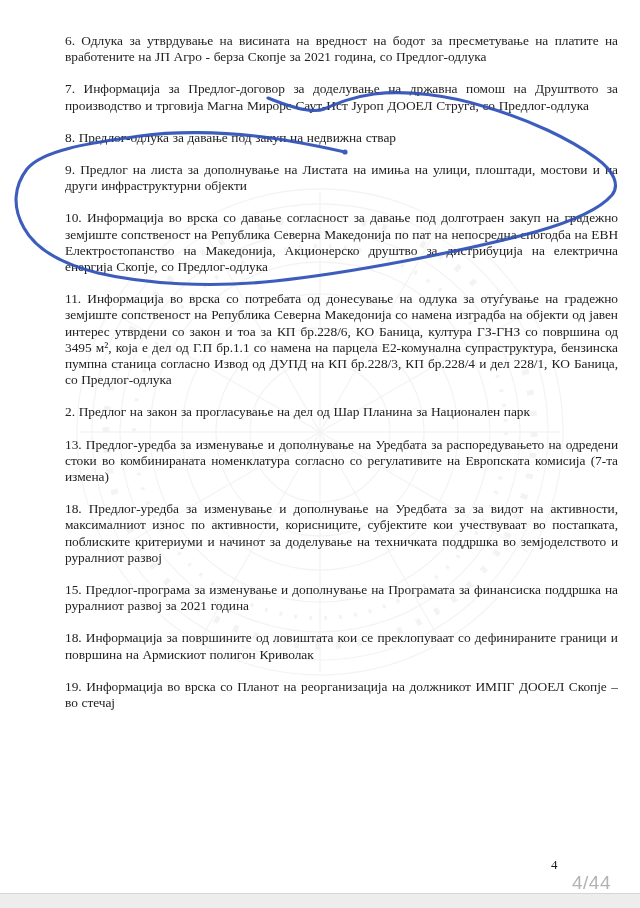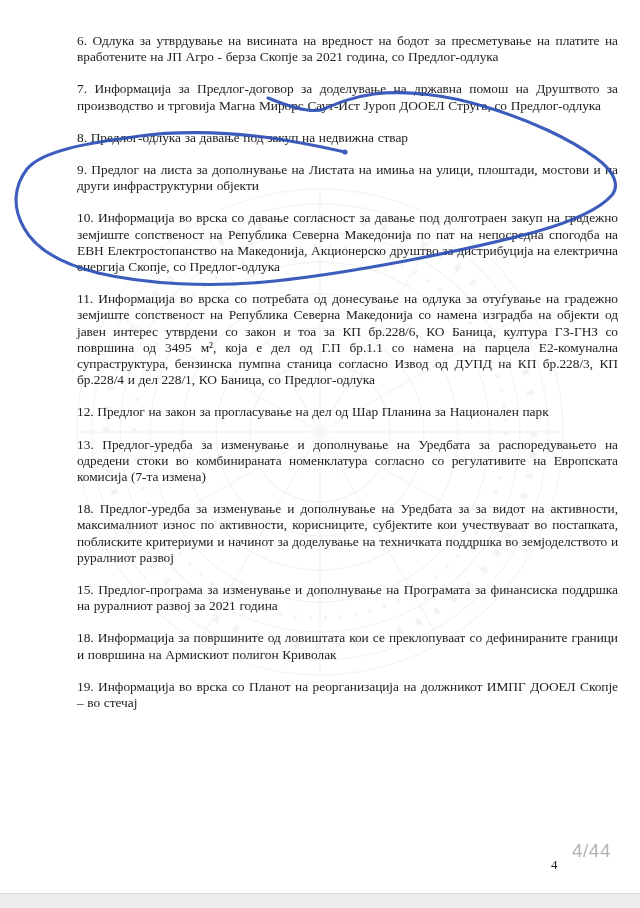--- a/index.html
+++ b/index.html
@@ -14,30 +14,30 @@
   .content{
     position:absolute;
     left:65px; top:33px; width:553px;
     color:#222222;
     font-size:13.4px;
     line-height:16.2px;
     text-align:justify;
     letter-spacing:-0.05px;
     word-spacing:0.4px;
   }
-  .content p{margin:0 0 16px 12px;}
+  .content p{margin:0 0 16px 0;}
   .wm{position:absolute;left:0;top:0;pointer-events:none;}
   .pen{position:absolute;left:0;top:0;pointer-events:none;}
   .page-number{
     position:absolute;left:551px;top:857px;
     font-size:13px;color:#1a1a1a;
     font-family:"Liberation Serif","DejaVu Serif",serif;
   }
   .viewer-indicator{
-    position:absolute;left:572px;top:840px;
+    position:absolute;left:572px;top:872px;
     font-size:19px;color:#b3b3b3;letter-spacing:0.5px;
     font-family:"Liberation Sans","DejaVu Sans",sans-serif;
   }
   .viewer-strip{
     position:absolute;left:0;top:893px;width:640px;height:15px;
     background:#ededed;border-top:1px solid #d6d6d6;box-sizing:border-box;
   }
 </style>
 </head>
 <body>
@@ -64,21 +64,21 @@
     </g>
   </svg>
 
   <div class="content">
     <p>6. Одлука за утврдување на висината на вредност на бодот за пресметување на платите на вработените на ЈП Агро - берза Скопје за 2021 година, со Предлог-одлука</p>
     <p>7. Информација за Предлог-договор за доделување на државна помош на Друштвото за производство и трговија Магна Мирорс Саут-Ист Јуроп ДООЕЛ Струга, со Предлог-одлука</p>
     <p>8. Предлог-одлука за давање под закуп на недвижна ствар</p>
     <p>9. Предлог на листа за дополнување на Листата на имиња на улици, плоштади, мостови и на други инфраструктурни објекти</p>
     <p>10. Информација во врска со давање согласност за давање под долготраен закуп на градежно земјиште сопственост на Република Северна Македонија по пат на непосредна спогодба на ЕВН Електростопанство на Македонија, Акционерско друштво за дистрибуција на електрична енергија Скопје, со Предлог-одлука</p>
     <p>11. Информација во врска со потребата од донесување на одлука за отуѓување на градежно земјиште сопственост на Република Северна Македонија со намена изградба на објекти од јавен интерес утврдени со закон и тоа за КП бр.228/6, КО Баница, култура ГЗ-ГНЗ со површина од 3495 м², која е дел од Г.П бр.1.1 со намена на парцела Е2-комунална супраструктура, бензинска пумпна станица согласно Извод од ДУПД на КП бр.228/3, КП бр.228/4 и дел 228/1, КО Баница, со Предлог-одлука</p>
-    <p>12. Предлог на закон за прогласување на дел од Шар Планина за Национален парк</p>
+    <p>2. Предлог на закон за прогласување на дел од Шар Планина за Национален парк</p>
     <p>13. Предлог-уредба за изменување и дополнување на Уредбата за распоредувањето на одредени стоки во комбинираната номенклатура согласно со регулативите на Европската комисија (7-та измена)</p>
     <p>18. Предлог-уредба за изменување и дополнување на Уредбата за за видот на активности, максималниот износ по активности, корисниците, субјектите кои учествуваат во постапката, поблиските критериуми и начинот за доделување на техничката поддршка во земјоделството и руралниот развој</p>
     <p>15. Предлог-програма за изменување и дополнување на Програмата за финансиска поддршка на руралниот развој за 2021 година</p>
     <p>18. Информација за површините од ловиштата кои се преклопуваат со дефинираните граници и површина на Армискиот полигон Криволак</p>
     <p>19. Информација во врска со Планот на реорганизација на должникот ИМПГ ДООЕЛ Скопје – во стечај</p>
   </div>
 
   <svg class="pen" width="640" height="908" viewBox="0 0 640 908">
     <g opacity="0.92">
       <path d="M 345 152

